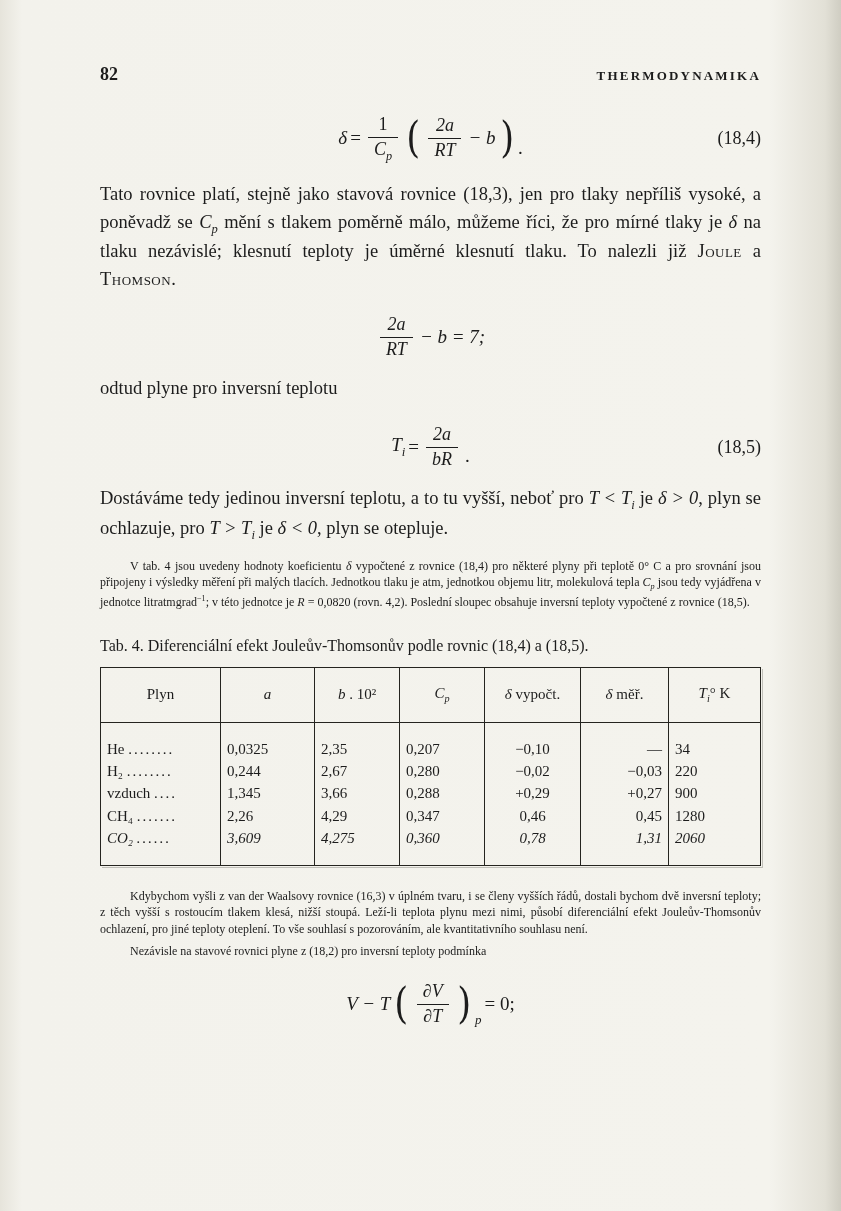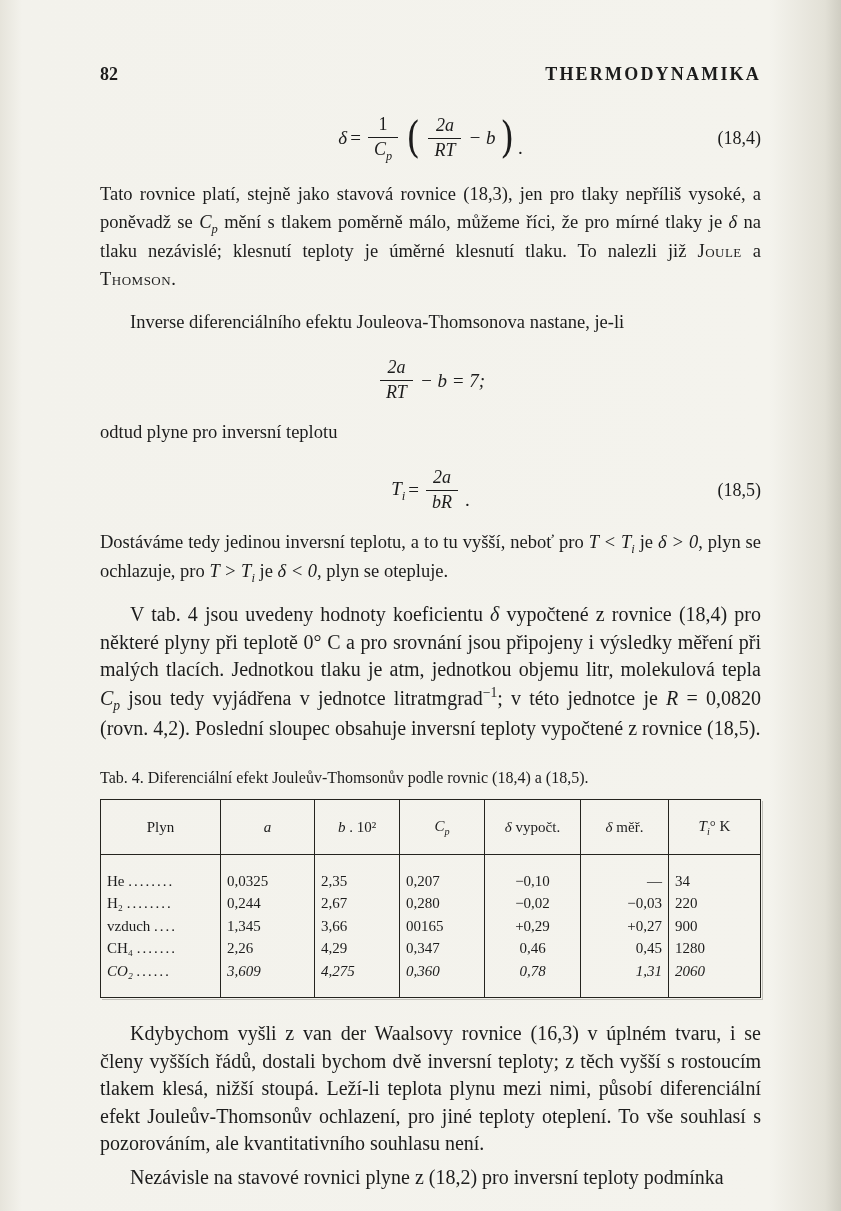--- a/index.html
+++ b/index.html
@@ -14,28 +14,28 @@
     color:#1c1c1c;
     font-family:"Liberation Serif","DejaVu Serif",serif;
     overflow:hidden;
     position:relative;
   }
   .pagehead {
     display:flex; justify-content:space-between; align-items:baseline;
     margin-bottom:10px;
   }
   .pageno { font-size:18px; font-weight:bold; }
-  .runtitle { font-size:18px; font-weight:bold; letter-spacing:2.2px; }
+  .runtitle { font-size:13px; font-weight:bold; letter-spacing:2.2px; }
 
   .para {
     font-size:18.5px; line-height:1.48; text-align:justify;
     margin:0 0 6px 0;
   }
   .para.indent { text-indent:30px; }
-  .para.small { font-size:20px; line-height:1.38; }
+  .para.small { font-size:12px; line-height:1.38; }
 
   .mi { font-style:italic; }
   .sc { font-variant:small-caps; letter-spacing:0.5px; }
   sub { font-size:68%; }
   sup { font-size:68%; }
 
   .eqrow { position:relative; text-align:center; }
   .eqrow.sp1 { margin:28px 0 18px 0; }
   .eqrow.sp2 { margin:20px 0 14px 0; }
   .eqnum {
@@ -114,21 +114,20 @@
       </span>
       <span class="mi">− b</span>
       <span class="bp">)</span>
       <span class="baseline-dot">.</span>
     </span>
     <span class="eqnum">(18,4)</span>
   </div>
 
   <p class="para blk-p1"><span>Tato rovnice platí, stejně jako stavová rovnice (18,3), jen pro tlaky nepříliš vysoké, a poněvadž se </span><span class="mi"><span>C</span><sub>p</sub></span><span> mění s tlakem poměrně málo, můžeme říci, že pro mírné tlaky je </span><span class="mi">δ</span><span> na tlaku nezávislé; klesnutí teploty je úměrné klesnutí tlaku. To nalezli již </span><span class="sc">Joule</span><span> a </span><span class="sc">Thomson</span><span>.</span></p>
 
-  <p class="para indent blk-p2">Inverse diferenciálního efektu Jouleova-Thomsonova nastane, je-li</p>
 
   <div class="eqrow sp2">
     <span class="eq">
       <span class="frac">
         <span class="num mi">2a</span>
         <span class="den mi">RT</span>
       </span>
       <span class="mi">− b = 7;</span>
     </span>
   </div>
@@ -191,21 +190,21 @@
         <td class="c-b">2,67</td>
         <td class="c-cp">0,280</td>
         <td class="c-dv">−0,02</td>
         <td class="c-dm">−0,03</td>
         <td class="c-ti">220</td>
       </tr>
       <tr>
         <td class="c-name"><span>vzduch</span> <span class="dots">....</span></td>
         <td class="c-a">1,345</td>
         <td class="c-b">3,66</td>
-        <td class="c-cp">00165</td>
+        <td class="c-cp">0,288</td>
         <td class="c-dv">+0,29</td>
         <td class="c-dm">+0,27</td>
         <td class="c-ti">900</td>
       </tr>
       <tr>
         <td class="c-name"><span>CH₄</span> <span class="dots">.......</span></td>
         <td class="c-a">2,26</td>
         <td class="c-b">4,29</td>
         <td class="c-cp">0,347</td>
         <td class="c-dv">0,46</td>

